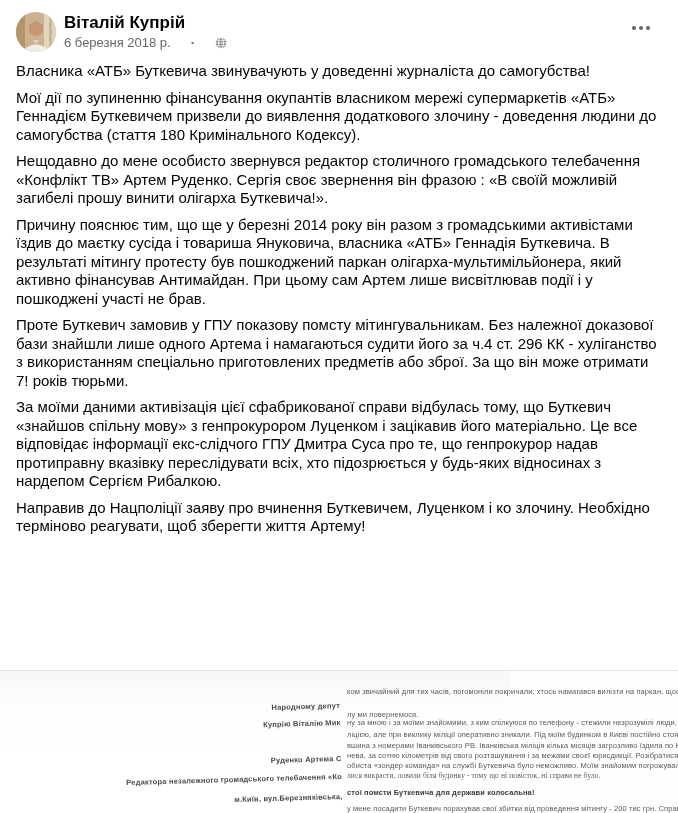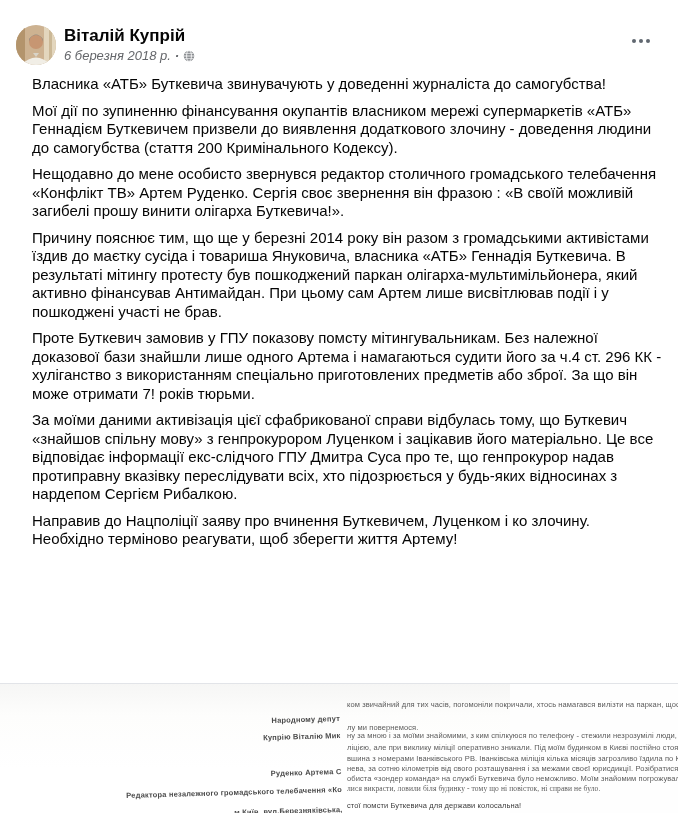--- a/index.html
+++ b/index.html
@@ -15,21 +15,20 @@
     font-family: "Liberation Sans", sans-serif;
     -webkit-font-smoothing: antialiased;
   }
   .post-card { width: 678px; height: 813px; background: #fff; position: relative; }
 
   
   .post-header {
     display: flex;
     align-items: flex-start;
     padding: 12px 16px 6px 16px;
-    margin-top: 13px;
   }
   .avatar {
     width: 40px; height: 40px;
     border-radius: 50%;
     overflow: hidden;
     flex: 0 0 40px;
     cursor: pointer;
     box-shadow: inset 0 0 0 1px rgba(0,0,0,0.08);
   }
   .avatar svg { display: block; }
@@ -37,26 +36,25 @@
   .author {
     font-size: 17px;
     font-weight: 700;
     color: #050505;
     line-height: 21px;
     cursor: pointer;
   }
   .meta-line {
     display: flex;
     align-items: center;
-    gap: 4px;
+    gap: 20px;
     font-size: 13px;
     color: #65676b;
     line-height: 17px;
     margin-top: 1px;
-    font-style: italic;
   }
   .meta-line .timestamp { cursor: pointer; }
   .meta-line .sep { font-weight: 700; }
   .globe { display: inline-flex; align-items: center; }
   .more-btn {
     display: flex;
     align-items: center;
     gap: 3px;
     padding: 10px 12px;
     margin-top: 4px;
@@ -69,21 +67,21 @@
     background: #606770;
   }
 
   
   .post-text {
     padding: 4px 16px 0 16px;
     color: #050505;
     font-size: 15px;
     line-height: 18.5px;
   }
-  .post-text p { margin: 0 0 8px 16px; }
+  .post-text p { margin: 0 0 8px 0; }
 
   
   .photo {
     position: absolute;
     top: 670px;
     left: 0;
     width: 678px;
     height: 143px;
     background: #fefefe;
     border-top: 1px solid #e2e4e8;
@@ -124,21 +122,21 @@
     right: 0; height: 100%;
   }
   .rd-line {
     position: absolute;
     left: 2px;
     white-space: nowrap;
     font-size: 7.5px;
     color: #5b5b5b;
     letter-spacing: 0.1px;
   }
-  .rd-line.bold { font-weight: 400; color: #3c3c3c; }
+  .rd-line.bold { font-weight: 700; color: #3c3c3c; }
   .rd-line:nth-child(1)  { top: 16px; }
   .rd-line:nth-child(2)  { top: 39px; }
   .rd-line:nth-child(3)  { top: 47px; }
   .rd-line:nth-child(4)  { top: 59px; }
   .rd-line:nth-child(5)  { top: 70px; }
   .rd-line:nth-child(6)  { top: 80px; }
   .rd-line:nth-child(7)  { top: 90px; }
   .rd-line:nth-child(8)  { top: 100px; font-family: Liberation Serif, serif; }
   .rd-line:nth-child(9)  { top: 117px; }
   .rd-line:nth-child(10) { top: 133px; }
@@ -179,21 +177,21 @@
     </div>
     <div class="more-btn">
       <span class="dot"></span>
       <span class="dot"></span>
       <span class="dot"></span>
     </div>
   </div>
 
   <div class="post-text">
     <p>Власника «АТБ» Буткевича звинувачують у доведенні журналіста до самогубства!</p>
-    <p>Мої дії по зупиненню фінансування окупантів власником мережі супермаркетів «АТБ» Геннадієм Буткевичем призвели до виявлення додаткового злочину - доведення людини до самогубства (стаття 200 Кримінального Кодексу).</p>
+    <p>Мої дії по зупиненню фінансування окупантів власником мережі супермаркетів «АТБ» Геннадієм Буткевичем призвели до виявлення додаткового злочину - доведення людини до самогубства (стаття 180 Кримінального Кодексу).</p>
     <p>Нещодавно до мене особисто звернувся редактор столичного громадського телебачення «Конфлікт ТВ» Артем Руденко. Сергія своє звернення він фразою : «В своїй можливій загибелі прошу винити олігарха Буткевича!».</p>
     <p>Причину пояснює тим, що ще у березні 2014 року він разом з громадськими активістами їздив до маєтку сусіда і товариша Януковича, власника «АТБ» Геннадія Буткевича. В результаті мітингу протесту був пошкоджений паркан олігарха-мультимільйонера, який активно фінансував Антимайдан. При цьому сам Артем лише висвітлював події і у пошкоджені участі не брав.</p>
     <p>Проте Буткевич замовив у ГПУ показову помсту мітингувальникам. Без належної доказової бази знайшли лише одного Артема і намагаються судити його за ч.4 ст. 296 КК - хуліганство з використанням спеціально приготовлених предметів або зброї. За що він може отримати 7! років тюрьми.</p>
     <p>За моїми даними активізація цієї сфабрикованої справи відбулась тому, що Буткевич «знайшов спільну мову» з генпрокурором Луценком і зацікавив його матеріально. Це все відповідає інформації екс-слідчого ГПУ Дмитра Суса про те, що генпрокурор надав протиправну вказівку переслідувати всіх, хто підозрюється у будь-яких відносинах з нардепом Сергієм Рибалкою.</p>
     <p>Направив до Нацполіції заяву про вчинення Буткевичем, Луценком і ко злочину. Необхідно терміново реагувати, щоб зберегти життя Артему!</p>
   </div>
 
   <div class="photo">
     <div class="left-shade"></div>
 

